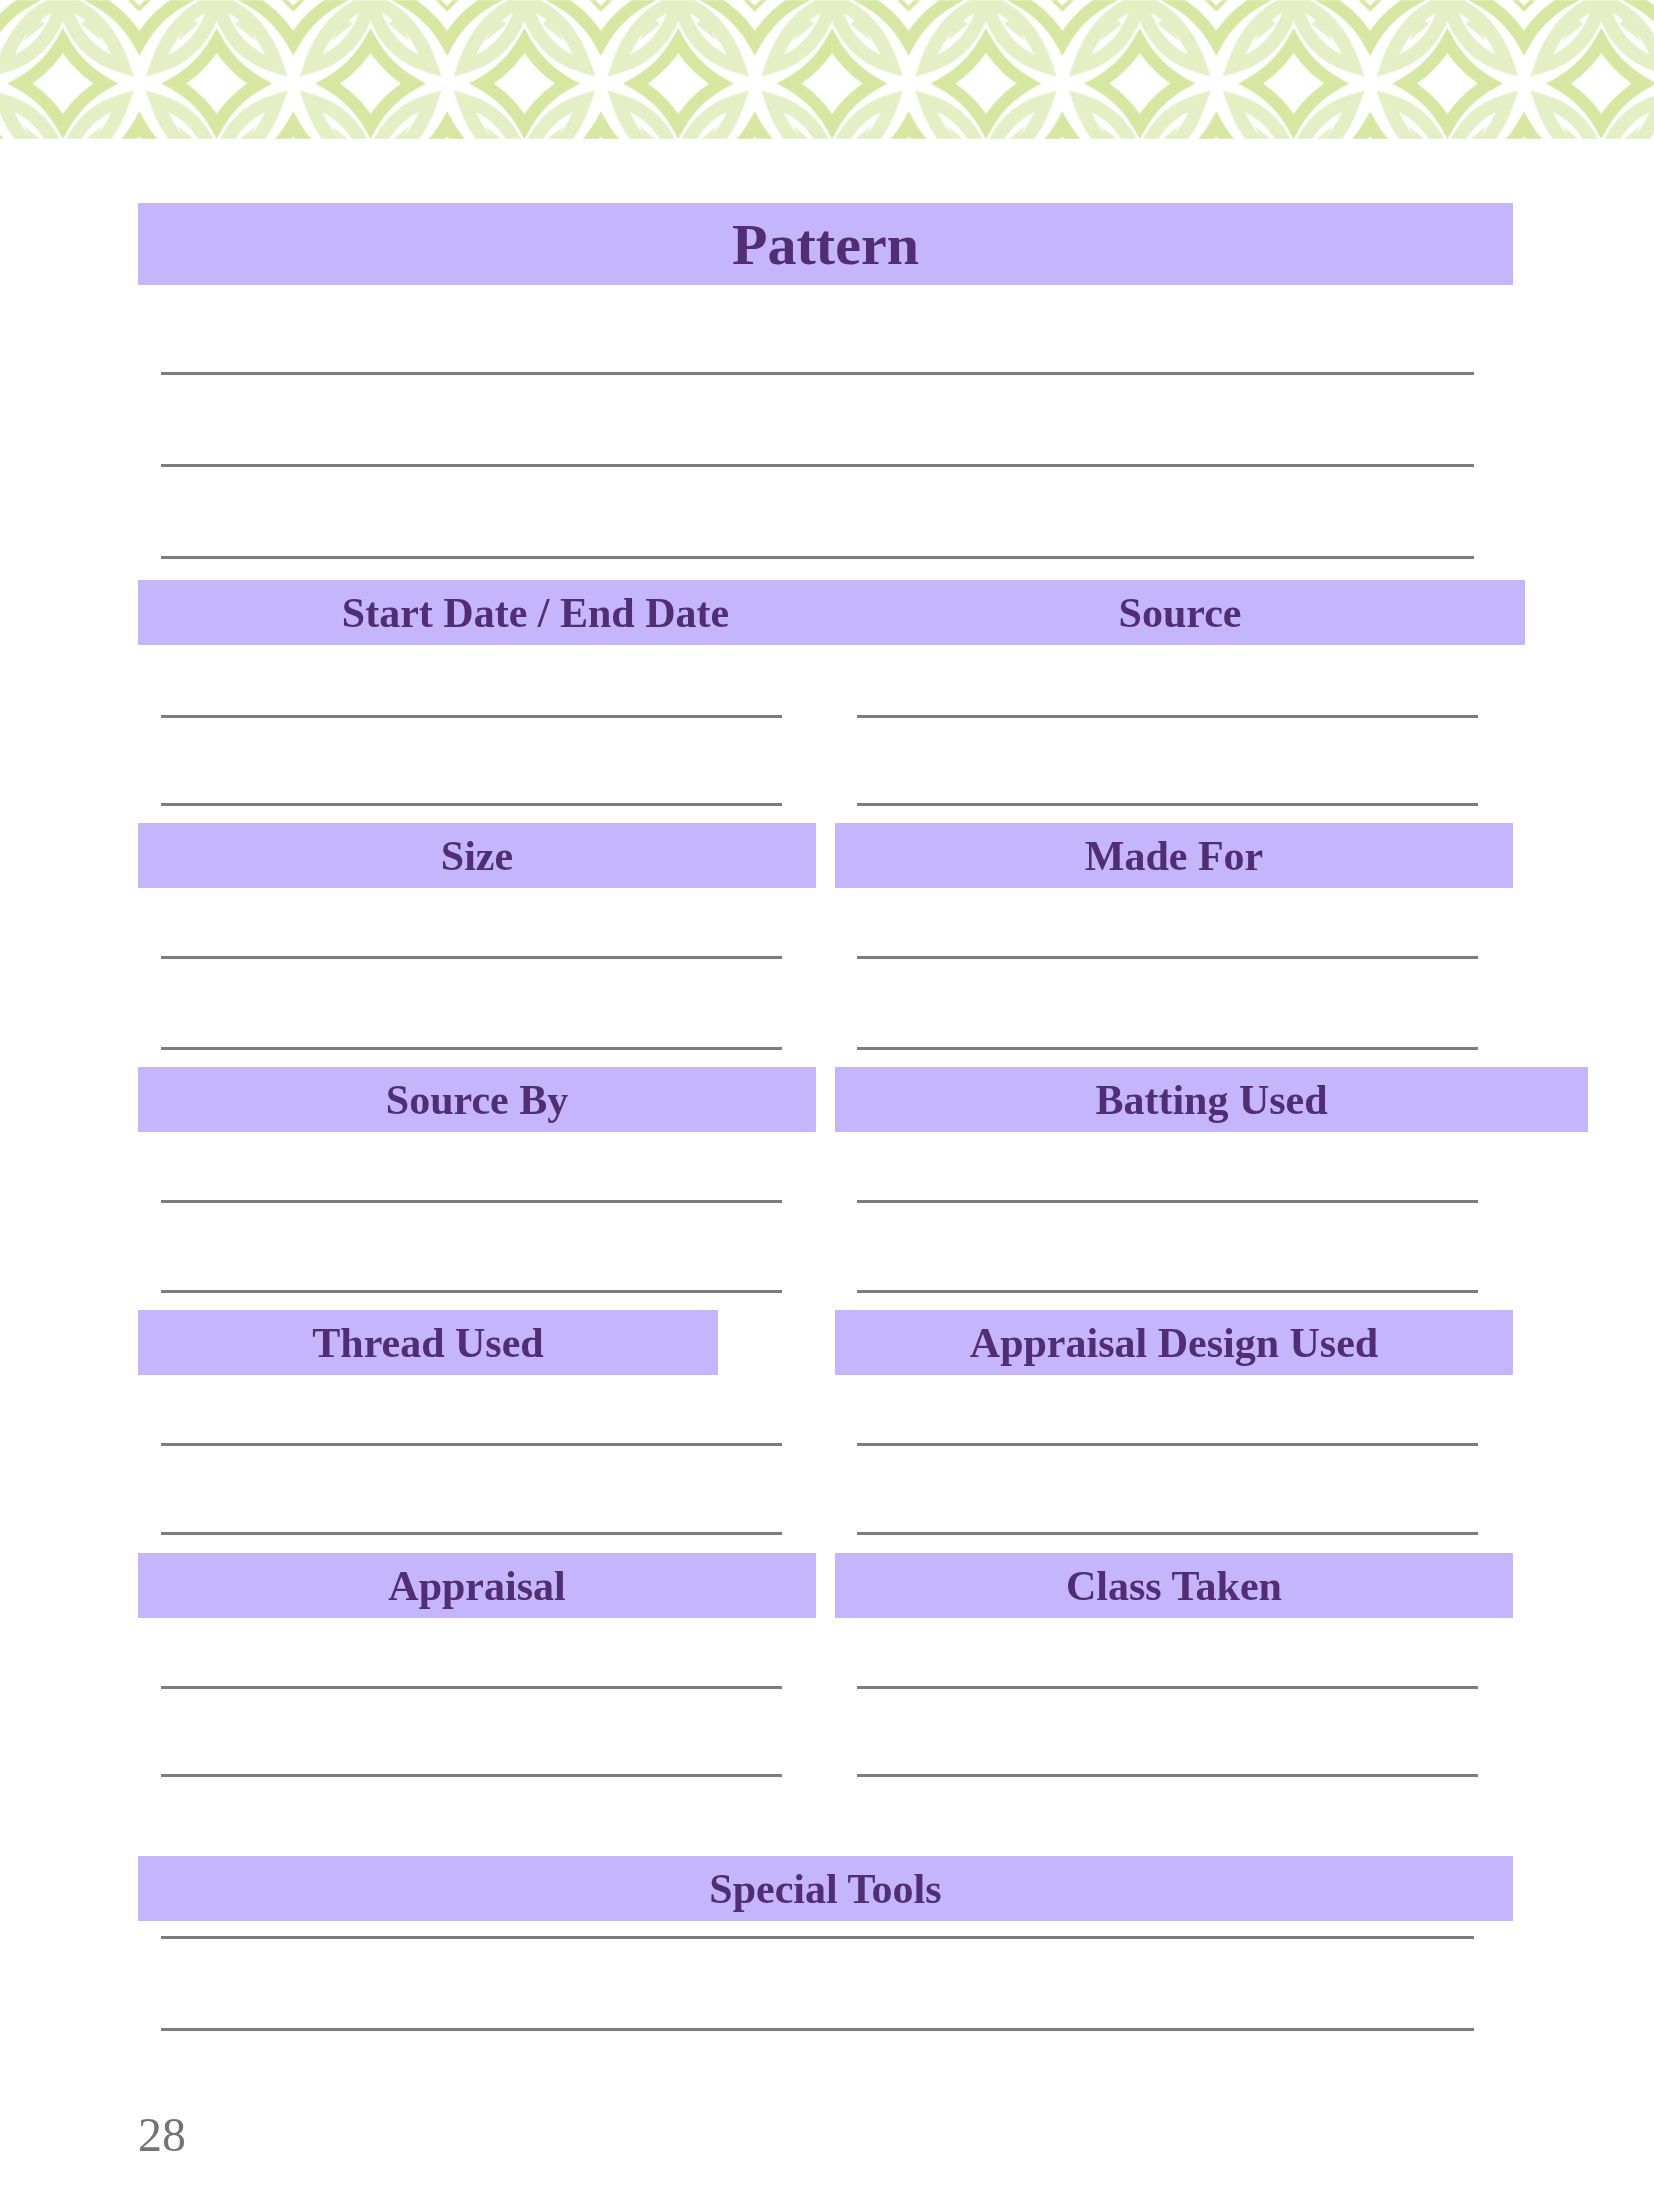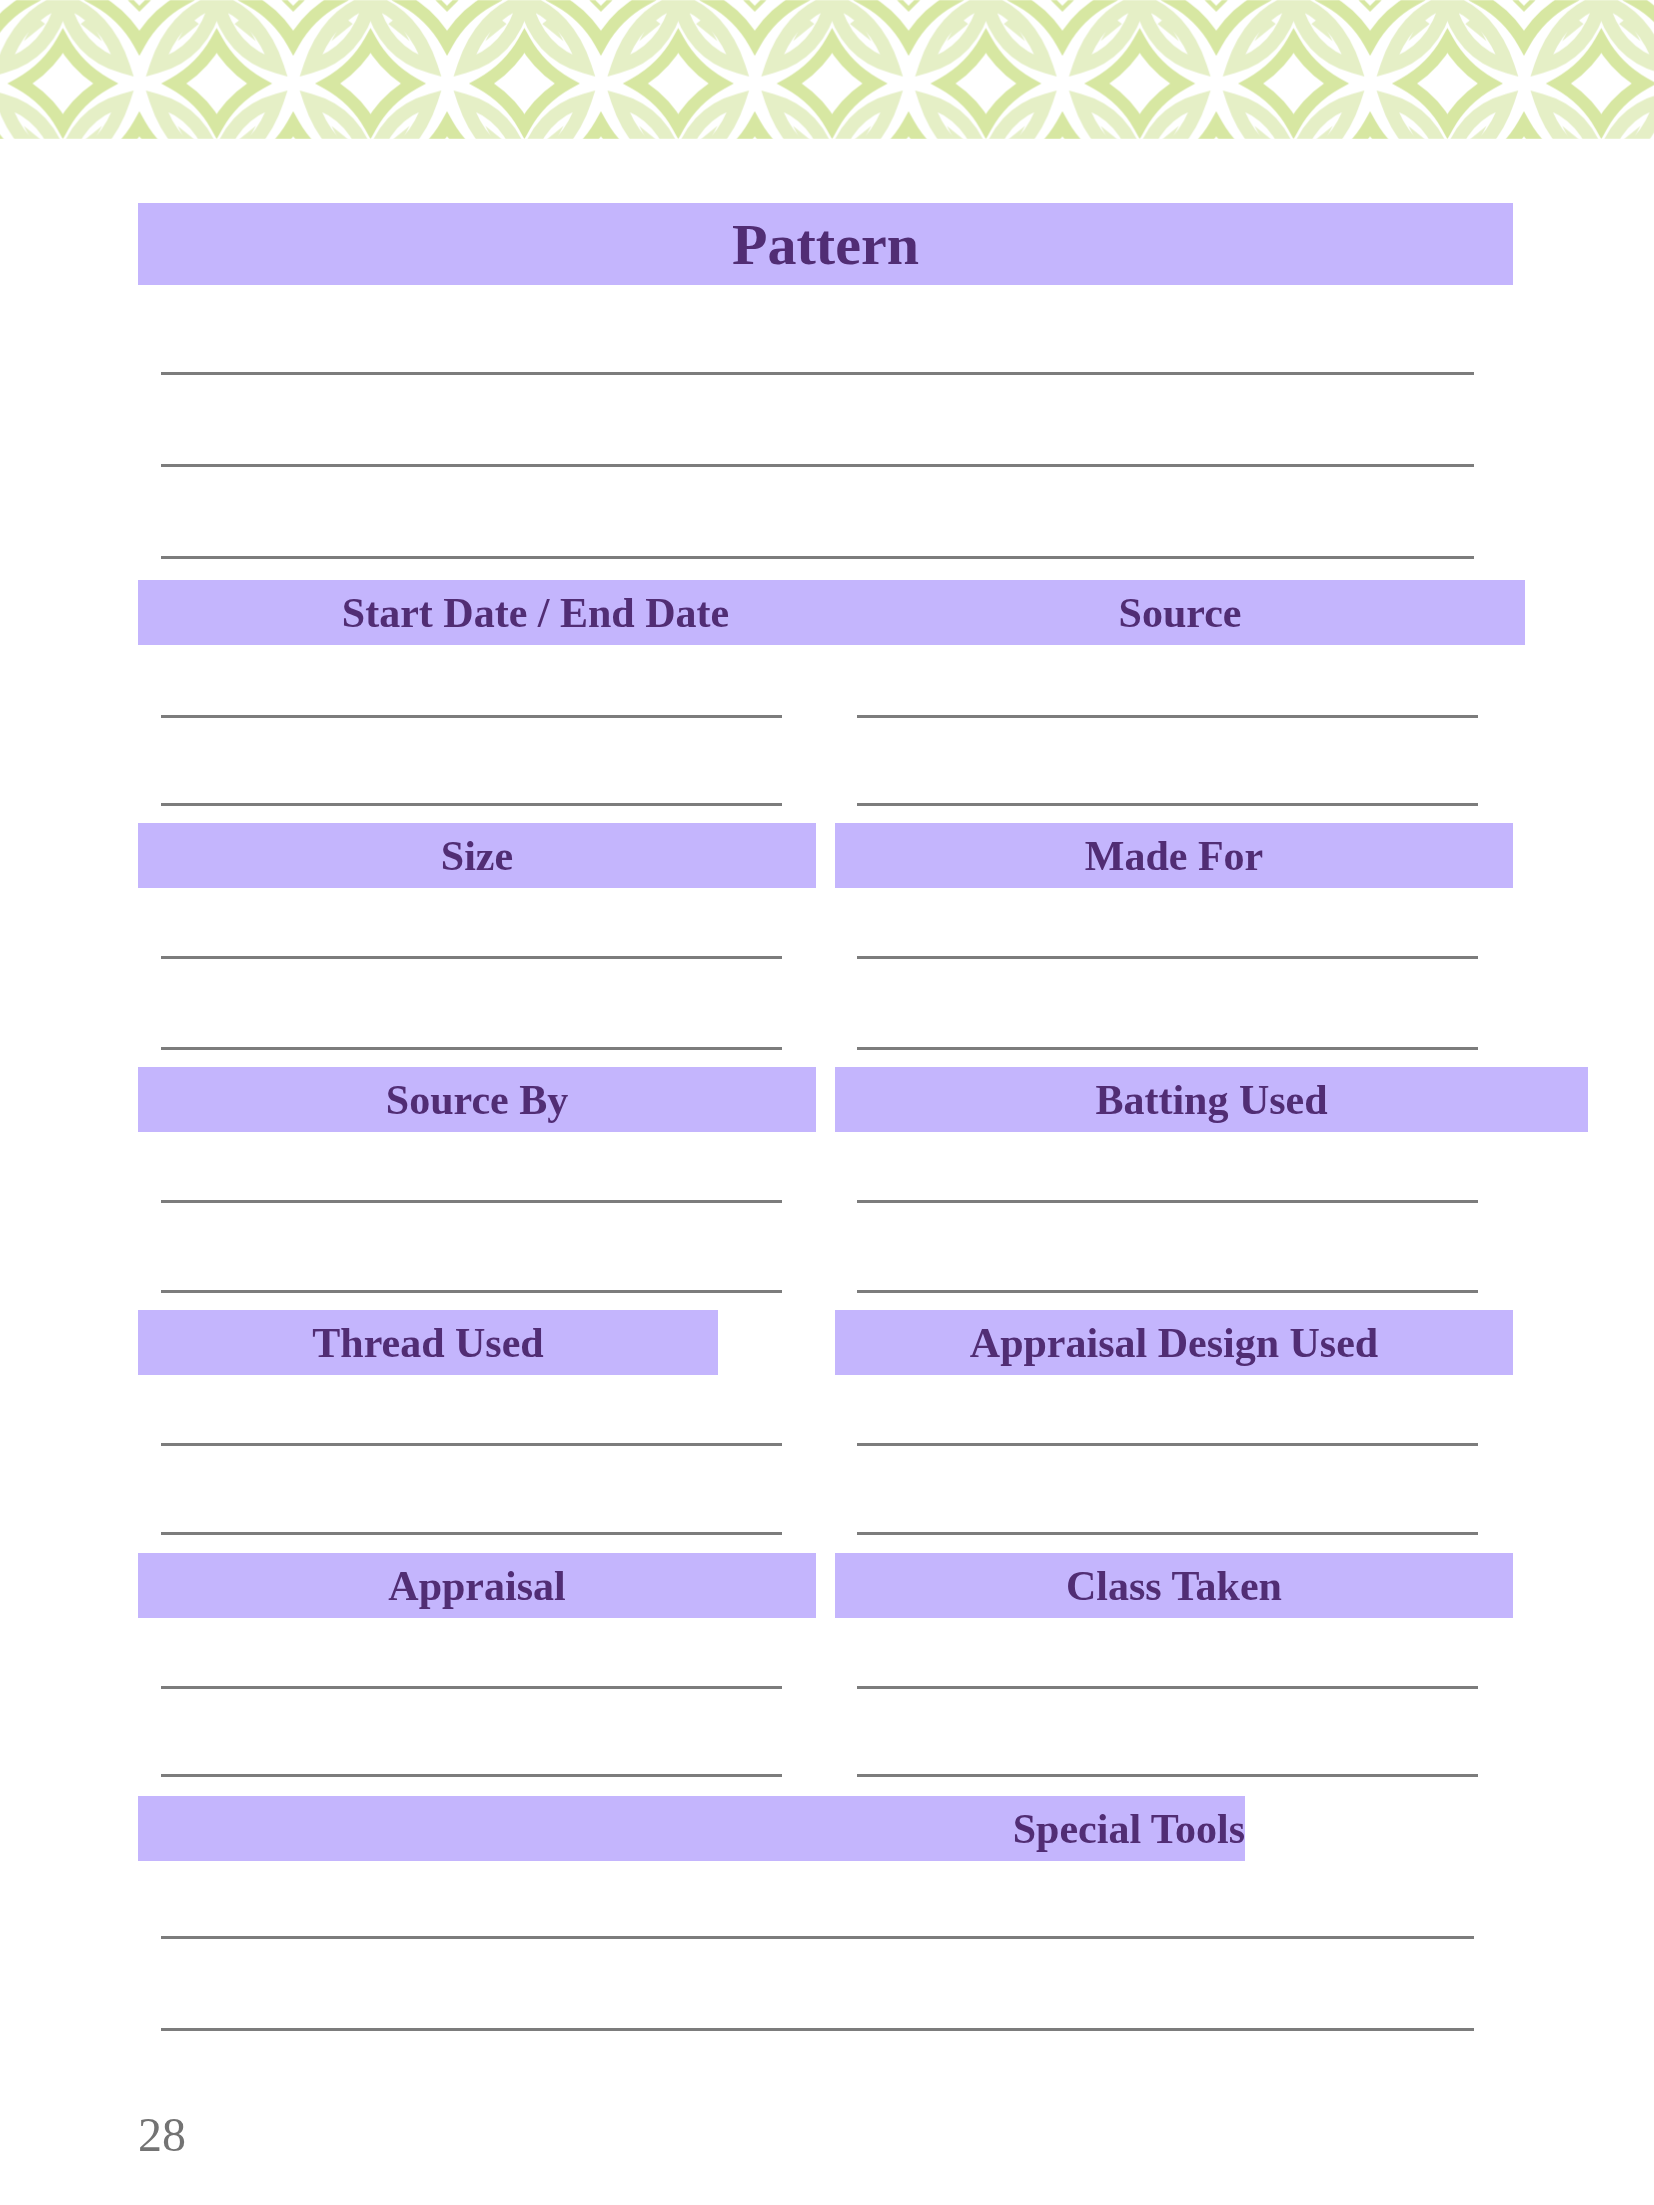--- a/index.html
+++ b/index.html
@@ -121,20 +121,20 @@
   <span>Appraisal</span>
 </div>
 <div class="bar" style="left:835px; top:1553px; width:678px;">
   <span>Class Taken</span>
 </div>
 <div class="line" style="left:161px; top:1686px; width:621px;"></div>
 <div class="line" style="left:161px; top:1774px; width:621px;"></div>
 <div class="line" style="left:857px; top:1686px; width:621px;"></div>
 <div class="line" style="left:857px; top:1774px; width:621px;"></div>
 
-<div class="bar" style="left:138px; top:1796px; width:1107px;justify-content:flex-end;">
+<div class="bar" style="left:138px; top:1856px; width:1375px;">
   <span>Special Tools</span>
 </div>
 <div class="line" style="left:161px; top:1936px; width:1313px;"></div>
 <div class="line" style="left:161px; top:2028px; width:1313px;"></div>
 
 <div class="page-num">28</div>
 
 
 </body></html>

